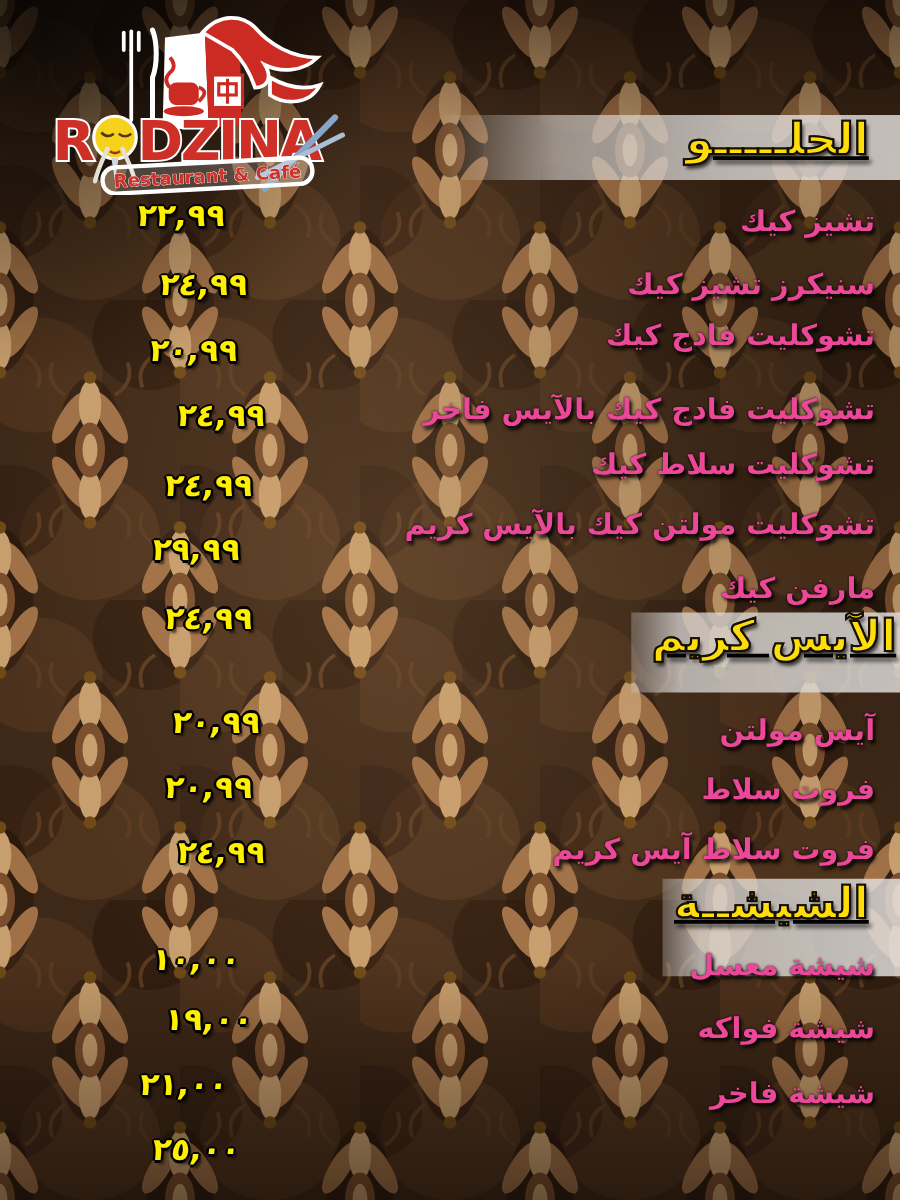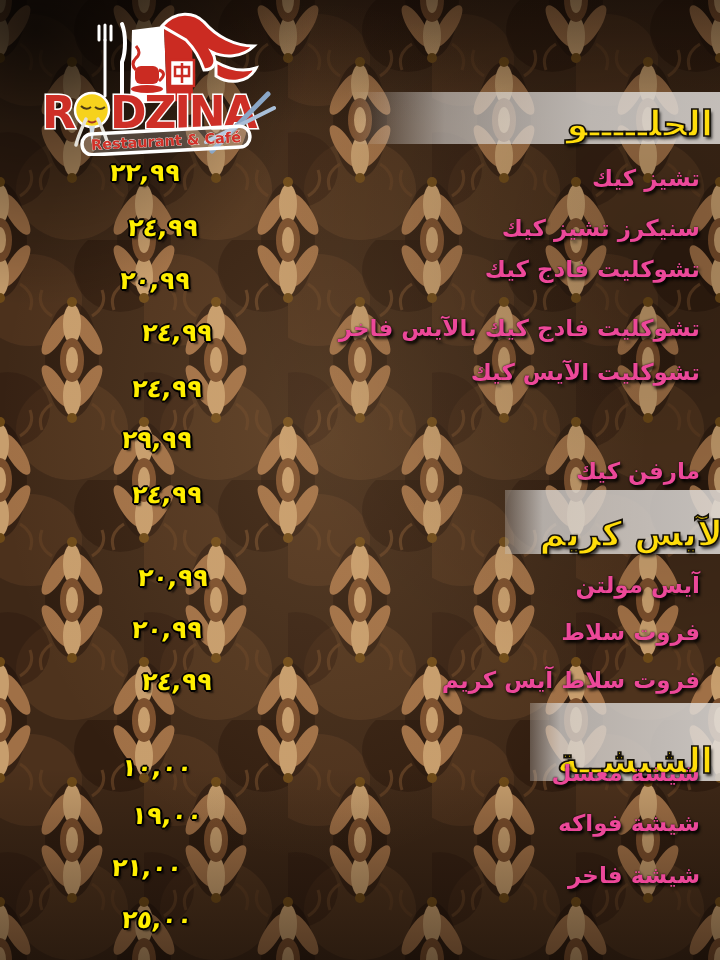--- a/index.html
+++ b/index.html
@@ -13,22 +13,23 @@
     position:absolute; inset:0; z-index:1; pointer-events:none;
     background:
       radial-gradient(circle at 5% 3%, rgba(0,0,0,.68), rgba(0,0,0,0) 24%),
       radial-gradient(ellipse at 45% 45%, rgba(226,180,128,.15), rgba(0,0,0,0) 58%),
       radial-gradient(ellipse at 90% 25%, rgba(0,0,0,.22), rgba(0,0,0,0) 45%),
       linear-gradient(180deg, rgba(8,4,2,.5) 0%, rgba(8,4,2,0) 13%, rgba(8,4,2,0) 80%, rgba(8,4,2,.5) 100%);
   }
   .layer{position:absolute; inset:0; z-index:2;}
   .band{
     position:absolute; box-sizing:border-box;
-    display:flex; align-items:flex-end; justify-content:flex-end;
-    padding-right:7px;
+    display:flex; align-items:flex-start; justify-content:flex-end;
+    padding-right:25px;
+    text-decoration:underline;
   }
   .band1{left:348px; top:92px; width:372px; height:52px;
     background:linear-gradient(90deg, rgba(213,210,207,0) 0%, rgba(213,210,207,.62) 26%, rgba(222,219,216,.8) 65%, rgba(227,224,221,.82) 100%);}
   .band2{left:505px; top:490px; width:237px; height:64px;
     background:linear-gradient(90deg, rgba(200,197,194,.32) 0%, rgba(214,211,208,.78) 16%, rgba(225,222,219,.85) 100%);}
   .band3{left:530px; top:703px; width:190px; height:78px;
     background:linear-gradient(90deg, rgba(200,197,194,.32) 0%, rgba(214,211,208,.78) 16%, rgba(225,222,219,.85) 100%);}
   .section-title{
     direction:rtl; white-space:nowrap;
     font-size:35px; font-weight:bold; color:#ffdd0a;
@@ -117,23 +118,24 @@
 
     <div class="item" style="top:211px">سنيكرز تشيز كيك</div>
     <div class="price" style="top:213px; left:78px">٢٤,٩٩</div>
 
     <div class="item" style="top:252px">تشوكليت فادج كيك</div>
     <div class="price" style="top:266px; left:70px">٢٠,٩٩</div>
 
     <div class="item" style="top:311px">تشوكليت فادج كيك بالآيس فاخر</div>
     <div class="price" style="top:318px; left:92px">٢٤,٩٩</div>
 
-    <div class="item" style="top:355px">تشوكليت الآيس كيك</div>
+    <div class="item" style="top:355px">تشوكليت سلاط كيك</div>
     <div class="price" style="top:374px; left:82px">٢٤,٩٩</div>
 
+    <div class="item" style="top:403px">تشوكليت مولتن كيك بالآيس كريم</div>
     <div class="price" style="top:425px; left:72px">٢٩,٩٩</div>
 
     <div class="item" style="top:454px">مارفن كيك</div>
     <div class="price" style="top:480px; left:82px">٢٤,٩٩</div>
 
     <div class="item" style="top:568px">آيس مولتن</div>
     <div class="price" style="top:563px; left:88px">٢٠,٩٩</div>
 
     <div class="item" style="top:615px">فروت سلاط</div>
     <div class="price" style="top:615px; left:82px">٢٠,٩٩</div>

